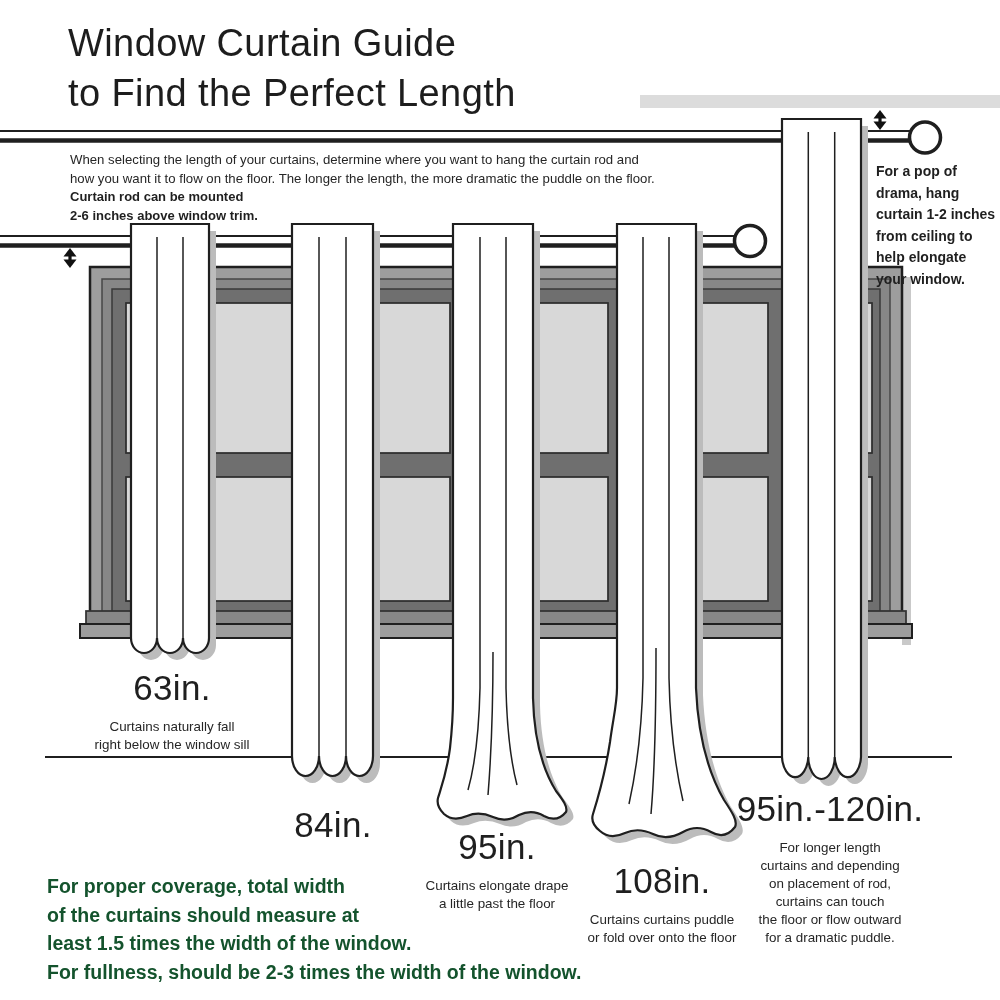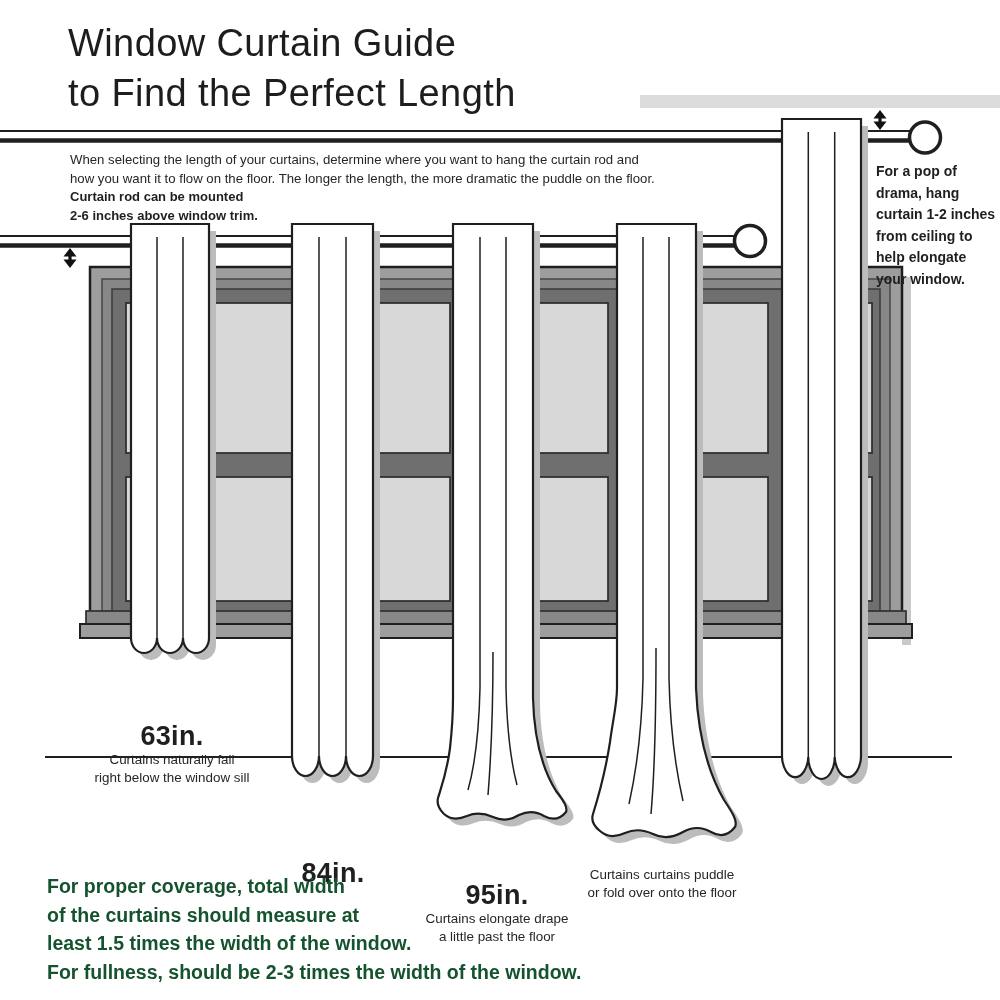--- a/index.html
+++ b/index.html
@@ -10,22 +10,22 @@
   .page svg{position:absolute;left:0;top:0;}
   .txt{position:absolute;white-space:pre-line;}
   .title{
     left:68px;top:18px;font-size:38px;line-height:50px;font-weight:400;
     color:#1d1d1d;letter-spacing:0.4px;
   }
   .intro{left:70px;top:150px;font-size:13.2px;line-height:19px;color:#262626;width:660px;}
   .rod-note{left:70px;top:187px;font-size:13px;line-height:19px;font-weight:bold;color:#1f1f1f;}
   .ceiling-note{left:876px;top:161px;font-size:14px;line-height:21.5px;font-weight:bold;color:#1f1f1f;width:120px;}
   .len-label{position:absolute;width:230px;text-align:center;}
-  .len-label .len{font-size:27px;font-weight:700;color:#1f1f1f;letter-spacing:0.3px;line-height:30px;margin-top:48px;}
-  .len-label .desc{margin-top:0;font-size:13.4px;line-height:18px;color:#262626;white-space:pre-line;}
+  .len-label .len{font-size:35px;font-weight:400;color:#1f1f1f;letter-spacing:0.3px;line-height:30px;}
+  .len-label .desc{margin-top:15px;font-size:13.4px;line-height:18px;color:#262626;white-space:pre-line;}
   .lbl-63{left:57px;top:673px;}
   .lbl-84{left:218px;top:810px;}
   .lbl-95{left:382px;top:832px;}
   .lbl-108{left:547px;top:866px;}
   .lbl-95120{left:720px;top:794px;width:220px;}
   .footer-note{left:47px;top:872px;font-size:19.5px;line-height:28.5px;font-weight:bold;color:#14532d;}
 </style>
 </head>
 <body>
 
@@ -156,25 +156,33 @@
     <div class="len">84in.</div>
   </div>
 
   <div class="len-label lbl-95">
     <div class="len">95in.</div>
     <div class="desc">Curtains elongate drape
 a little past the floor</div>
   </div>
 
   <div class="len-label lbl-108">
+    <div class="len">108in.</div>
     <div class="desc">Curtains curtains puddle
 or fold over onto the floor</div>
   </div>
 
   <div class="len-label lbl-95120">
+    <div class="len">95in.-120in.</div>
+    <div class="desc">For longer length
+curtains and depending
+on placement of rod,
+curtains can touch
+the floor or flow outward
+for a dramatic puddle.</div>
   </div>
 
   <div class="txt footer-note">For proper coverage, total width
 of the curtains should measure at
 least 1.5 times the width of the window.
 For fullness, should be 2-3 times the width of the window.</div>
 
 </div>
 
 </body></html>

